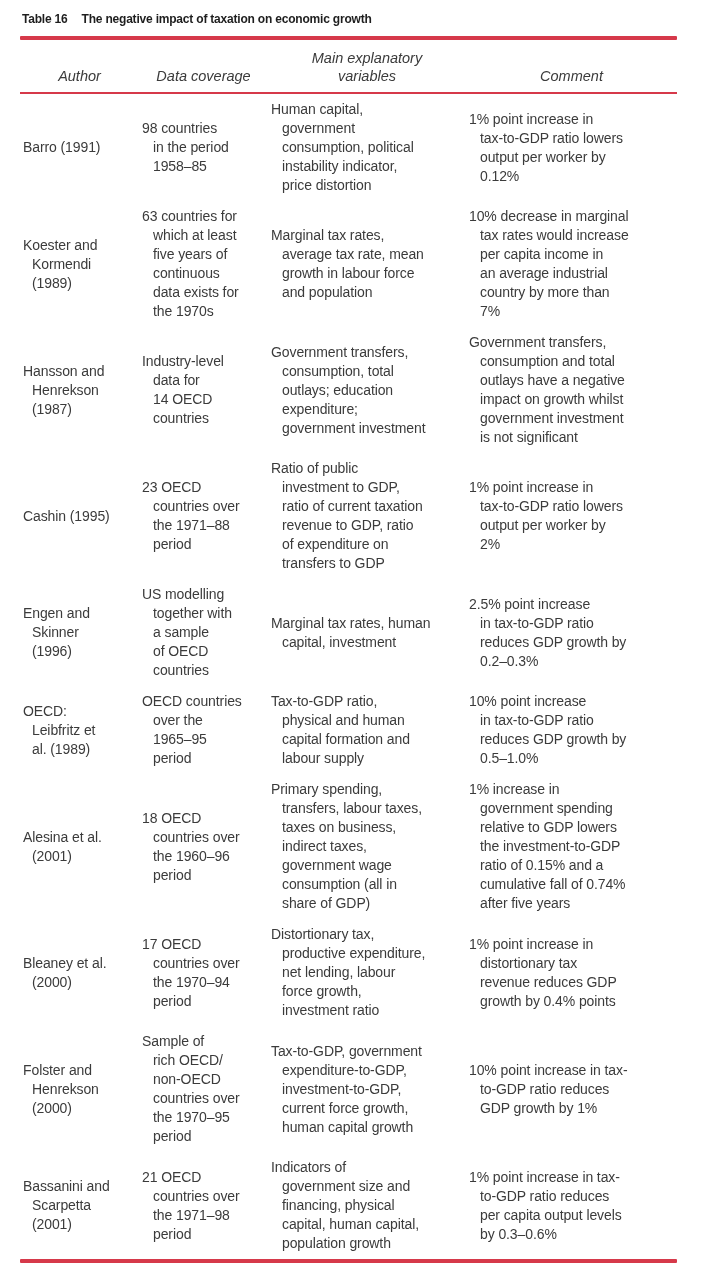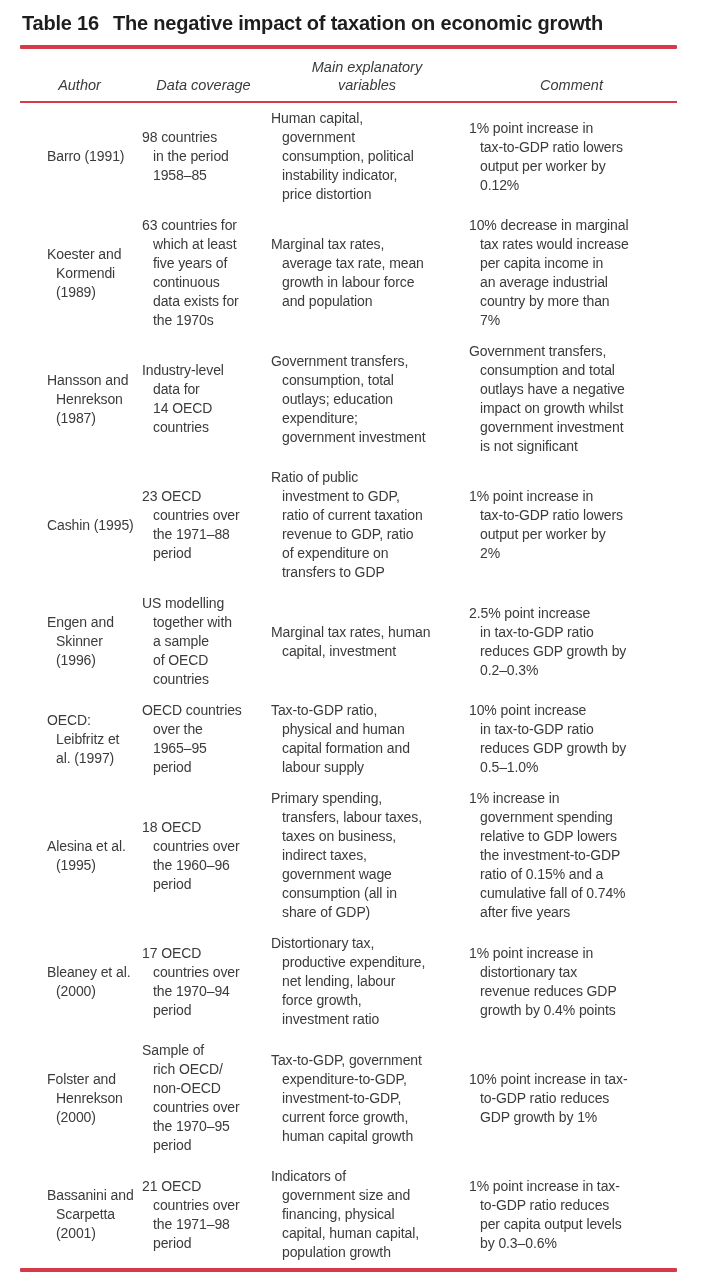--- a/index.html
+++ b/index.html
@@ -10,21 +10,21 @@
   }
   *{box-sizing:border-box;margin:0;padding:0;}
   html,body{background:var(--bg);}
   body{
     width:701px;
     font-family:"Liberation Sans","DejaVu Sans",sans-serif;
     color:var(--text);
   }
   .page{padding:8px 24px 6px 20px;}
   .table-title{
-    font-size:20px;
+    font-size:12px;
     font-weight:bold;
     color:var(--title);
     margin:4px 0 10px 2px;
     letter-spacing:-0.2px;
   }
   .table-title .title-label{margin-right:14px;}
   .rule{height:4px;background:var(--accent);border-radius:1px;}
   table{
     width:100%;
     border-collapse:collapse;
@@ -51,21 +51,21 @@
     padding:6px 2px 6px 3px;
     font-size:14px;
     line-height:19px;
     letter-spacing:-0.1px;
   }
   .hang{
     white-space:pre-line;
     padding-left:11px;
     text-indent:-11px;
   }
-  td.author .hang{padding-left:9px;text-indent:-9px;margin-left:24px;}
+  td.author .hang{padding-left:9px;text-indent:-9px;}
 </style>
 </head>
 <body>
 
 <div class="page">
 
   <div class="table-title">
     <span class="title-label">Table 16</span><span>The negative impact of taxation on economic growth</span>
   </div>
 
@@ -214,21 +214,21 @@
             <div class="hang">2.5% point increase
 in tax-to-GDP ratio
 reduces GDP growth by
 0.2–0.3%</div>
           </td>
       </tr>
       <tr>
         <td class="author">
             <div class="hang">OECD:
 Leibfritz et
-al. (1997)</div>
+al. (1989)</div>
           </td>
         <td>
             <div class="hang">OECD countries
 over the
 1965–95
 period</div>
           </td>
         <td>
             <div class="hang">Tax-to-GDP ratio,
 physical and human
@@ -238,21 +238,21 @@
         <td>
             <div class="hang">10% point increase
 in tax-to-GDP ratio
 reduces GDP growth by
 0.5–1.0%</div>
           </td>
       </tr>
       <tr>
         <td class="author">
             <div class="hang">Alesina et al.
-(1995)</div>
+(2001)</div>
           </td>
         <td>
             <div class="hang">18 OECD
 countries over
 the 1960–96
 period</div>
           </td>
         <td>
             <div class="hang">Primary spending,
 transfers, labour taxes,

